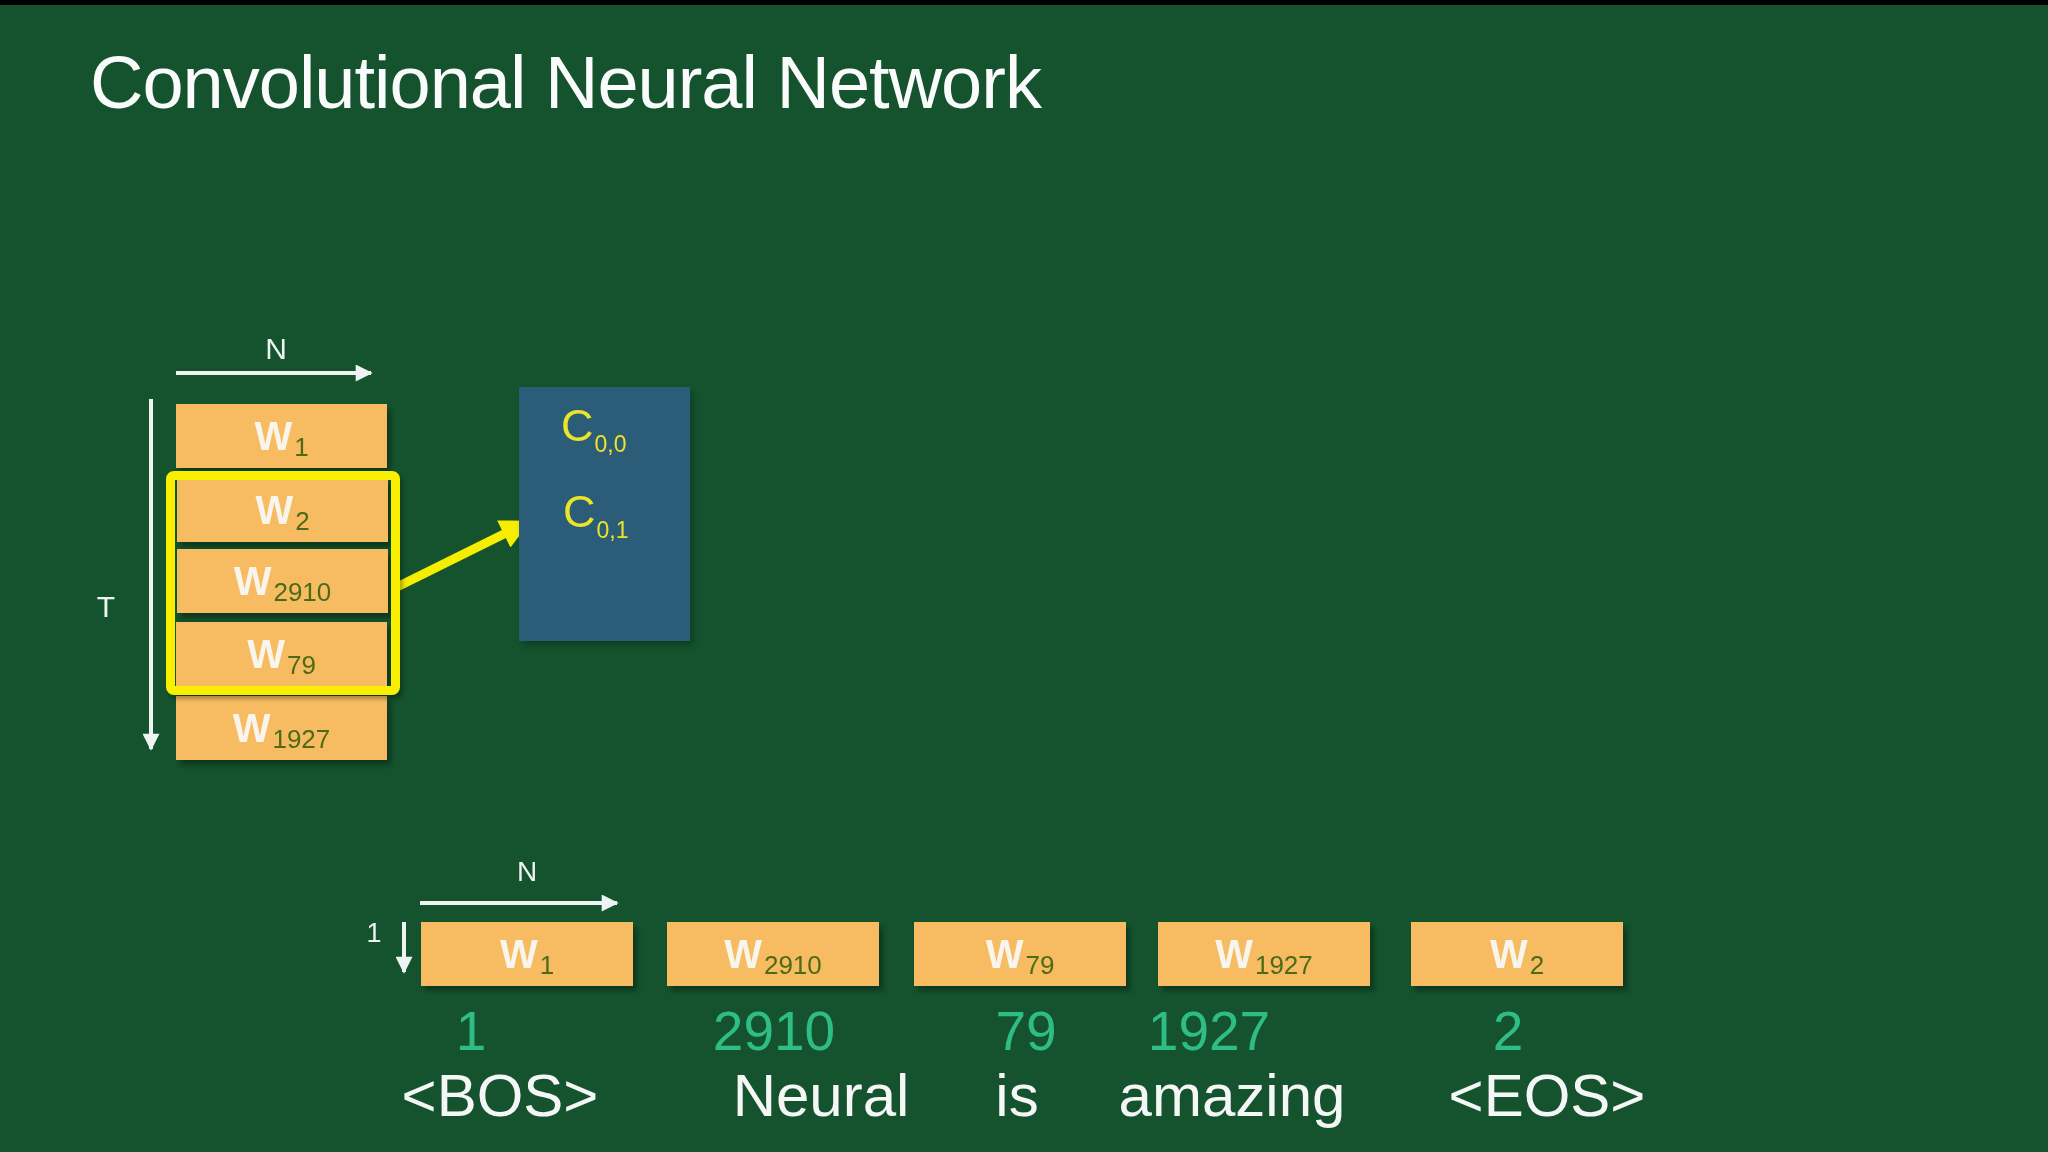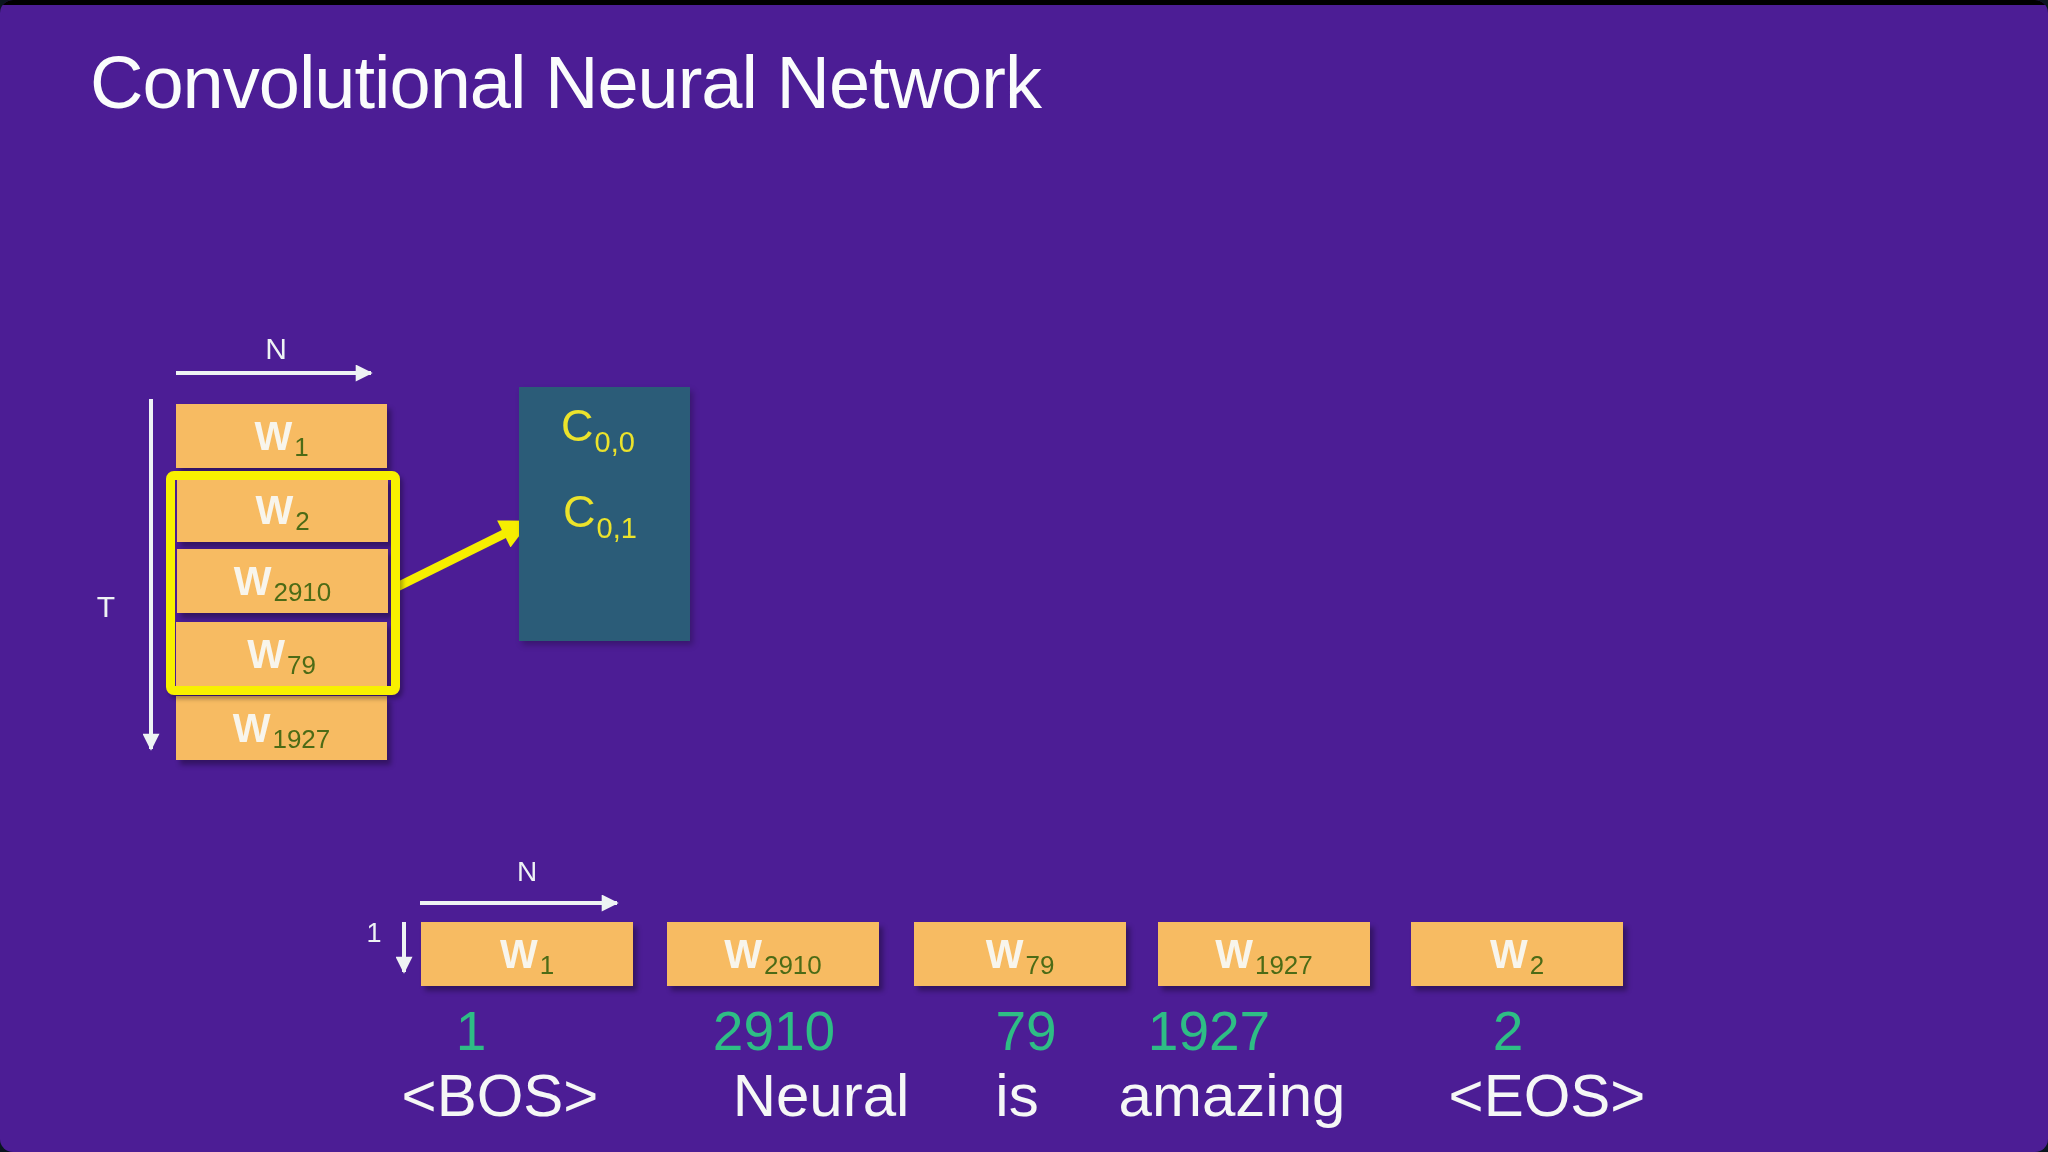--- a/index.html
+++ b/index.html
@@ -1,20 +1,19 @@
 <!DOCTYPE html>
 <html><head>
 <meta charset="utf-8">
 <style>
   html,body { margin:0; padding:0; background:#0a1620; }
   .slide {
     position:relative; width:2048px; height:1152px;
-    background:#4c1d95; overflow:hidden;
+    background:#14532d; overflow:hidden;
     font-family:"Liberation Sans", sans-serif;
-    border-radius:13px;
   }
   .topbar { position:absolute; left:0; top:0; width:2048px; height:5px; background:#000; }
   .title {
     position:absolute; left:90px; top:44px;
     font-size:74px; line-height:1.05; letter-spacing:-1px;
     color:#fafcfc; font-weight:400; white-space:nowrap;
   }
   .overlay { position:absolute; left:0; top:0; }
   .axis-label {
     position:absolute; transform:translateX(-50%);
@@ -36,21 +35,21 @@
     border:9px solid #f8f000; border-radius:8px; box-sizing:border-box;
     box-shadow:3px 4px 4px rgba(0,0,0,0.30);
   }
   .cbox {
     position:absolute; left:519px; top:387px; width:171px; height:254px;
     background:#2b5c78; box-shadow:3px 4px 6px rgba(0,0,0,0.25);
   }
   .clabel {
     position:absolute; color:#ece32b; font-size:45px; line-height:1; white-space:nowrap;
   }
-  .clabel .sub { font-size:29px; position:relative; top:11px; margin-left:1px; }
+  .clabel .sub { font-size:23px; position:relative; top:11px; margin-left:1px; }
   .gid {
     position:absolute; top:1004px; transform:translateX(-50%);
     color:#2ebd85; font-size:55px; line-height:1; white-space:nowrap;
   }
   .word {
     position:absolute; top:1066px; transform:translateX(-50%);
     color:#f5f7f6; font-size:60px; line-height:1; white-space:nowrap;
   }
 </style>
 </head>

